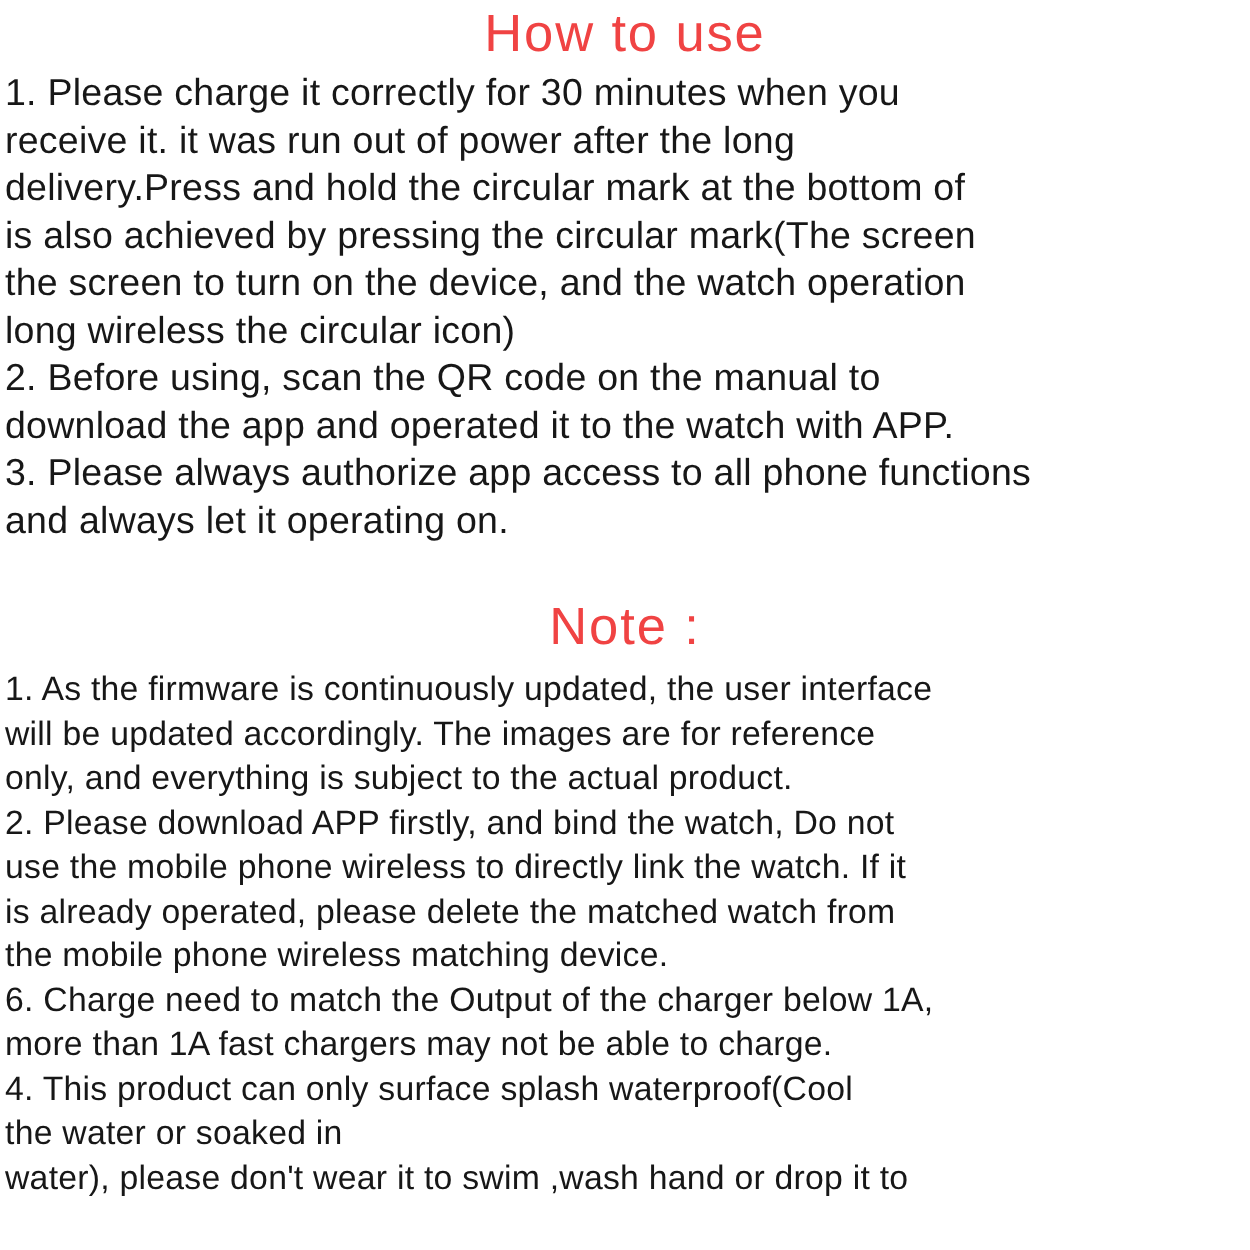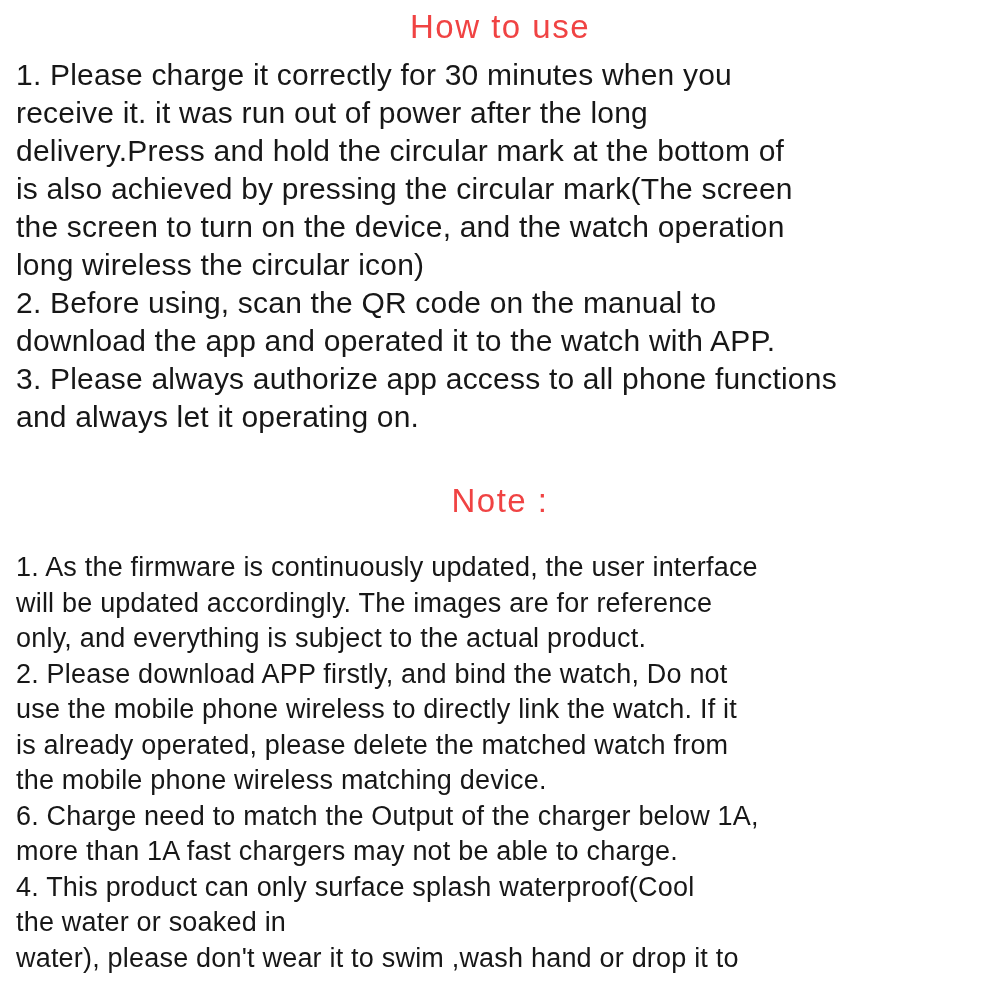--- a/index.html
+++ b/index.html
@@ -14,32 +14,32 @@
     font-family: "Liberation Sans", sans-serif;
     color: #171717;
   }
   .doc {
     width: 1000px;
     height: 1000px;
   }
   .heading {
     margin: 4px 0 6px 0;
     text-align: center;
-    font-size: 33px;
+    font-size: 42px;
     line-height: 46px;
     font-weight: 400;
     letter-spacing: 1.5px;
     color: #f04343;
   }
   .heading.second {
-    margin: 40px 0 24px 0;
+    margin: 40px 0 8px 0;
     line-height: 50px;
   }
   .para {
-    padding-left: 16px;
+    padding-left: 4px;
     padding-right: 2px;
   }
   .line {
     white-space: nowrap;
     letter-spacing: 0.2px;
   }
   .p1 .line {
     font-size: 30px;
     line-height: 38px;
   }

